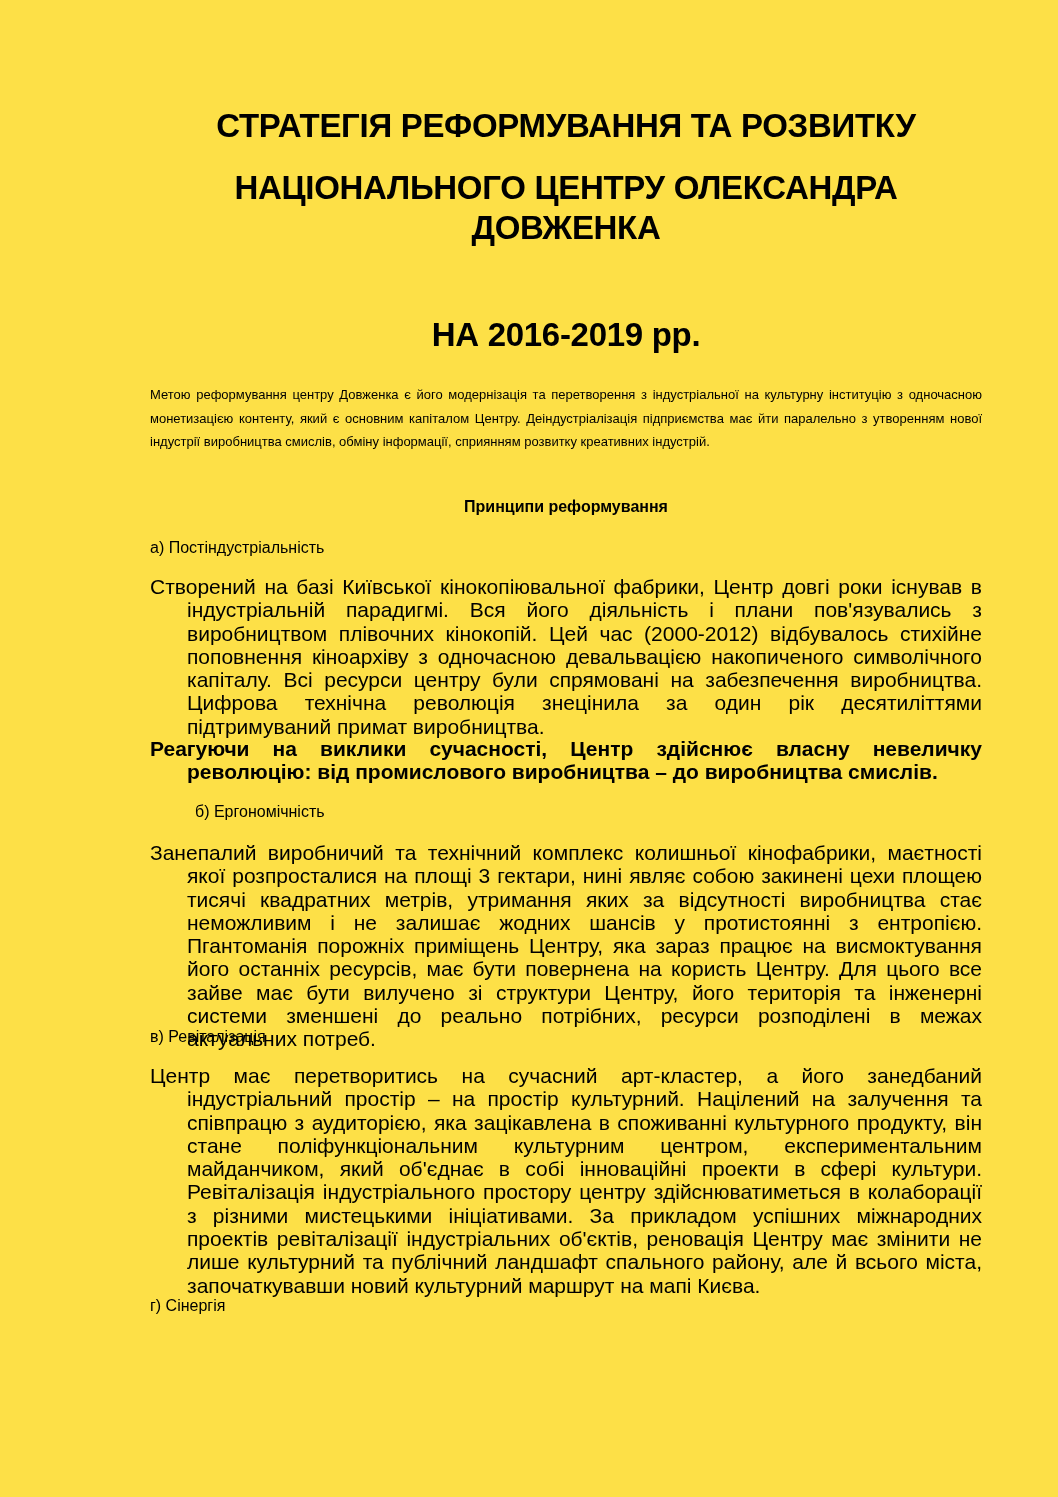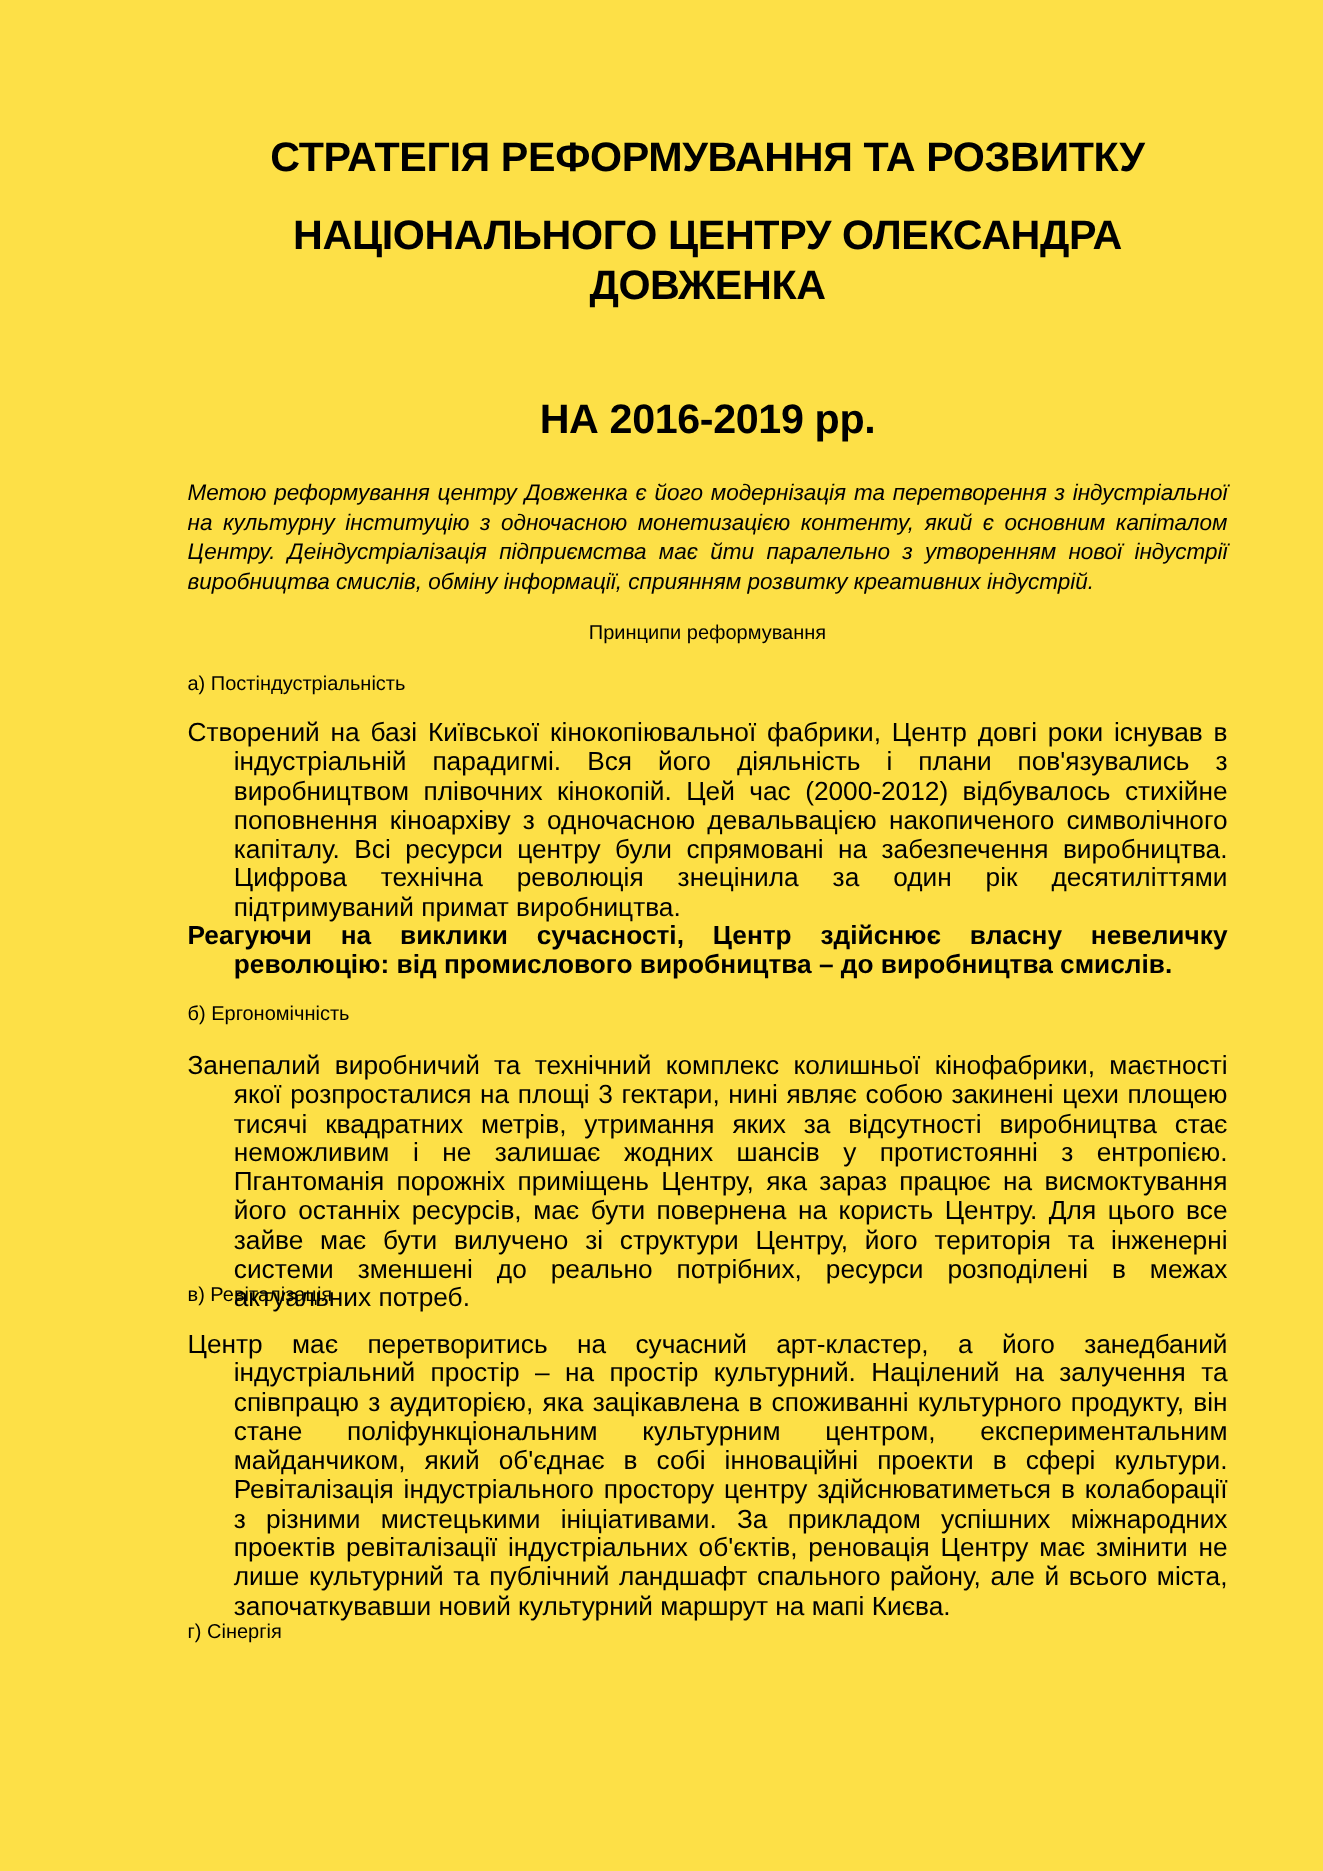--- a/index.html
+++ b/index.html
@@ -39,32 +39,31 @@
     }
     .title-1 { position: absolute; top: 106px; left: 0; width: 832px; }
     .title-2 { position: absolute; top: 168px; left: 0; width: 832px; }
     .title-3 { position: absolute; top: 281px; left: 0; width: 832px; margin-top: 34px; }
 
     .intro {
       position: absolute;
       top: 383px;
       left: 0;
       width: 832px;
-      font-style: italic;
-      font-size: 18px;
+      font-size: 13px;
       line-height: 23.5px;
       text-align: justify;
       margin: 0;
     }
     .section-heading {
       position: absolute;
       left: 0;
       width: 832px;
       text-align: center;
-      font-weight: normal;
+      font-weight: bold;
       font-size: 16px;
       line-height: 22px;
       margin: 0;
     }
     .subheading {
       position: absolute;
       left: 0;
       font-size: 16px;
       line-height: 22px;
       margin: 0;
@@ -93,21 +92,21 @@
     <h1 class="title title-3">НА 2016-2019 рр.</h1>
 
     <p class="intro">Метою реформування центру Довженка є його модернізація та перетворення з індустріальної на культурну інституцію з одночасною монетизацією контенту, який є основним капіталом Центру. Деіндустріалізація підприємства має йти паралельно з утворенням нової індустрії виробництва смислів, обміну інформації, сприянням розвитку креативних індустрій.</p>
 
     <h2 class="section-heading" style="top:496px;">Принципи реформування</h2>
 
     <p class="subheading" style="top:537px;">а) Постіндустріальність</p>
     <p class="para" style="top:575px;">Створений на базі Київської кінокопіювальної фабрики, Центр довгі роки існував в індустріальній парадигмі. Вся його діяльність і плани пов'язувались з виробництвом плівочних кінокопій. Цей час (2000-2012) відбувалось стихійне поповнення кіноархіву з одночасною девальвацією накопиченого символічного капіталу. Всі ресурси центру були спрямовані на забезпечення виробництва. Цифрова технічна революція знецінила за один рік десятиліттями підтримуваний примат виробництва.</p>
     <p class="para" style="top:737px;font-weight:bold;">Реагуючи на виклики сучасності, Центр здійснює власну невеличку революцію: від промислового виробництва – до виробництва смислів.</p>
 
-    <p class="subheading" style="top:801px;">б) Ергономічність</p>
+    <p class="subheading" style="top:801px;margin-left:45px;">б) Ергономічність</p>
     <p class="para" style="top:841px;">Занепалий виробничий та технічний комплекс колишньої кінофабрики, маєтності якої розпросталися на площі 3 гектари, нині являє собою закинені цехи площею тисячі квадратних метрів, утримання яких за відсутності виробництва стає неможливим і не залишає жодних шансів у протистоянні з ентропією. Пгантоманія порожніх приміщень Центру, яка зараз працює на висмоктування його останніх ресурсів, має бути повернена на користь Центру. Для цього все зайве має бути вилучено зі структури Центру, його територія та інженерні системи зменшені до реально потрібних, ресурси розподілені в межах актуальних потреб.</p>
 
     <p class="subheading" style="top:1026px;">в) Ревіталізація</p>
     <p class="para" style="top:1064px;">Центр має перетворитись на сучасний арт-кластер, а його занедбаний індустріальний простір – на простір культурний. Націлений на залучення та співпрацю з аудиторією, яка зацікавлена в споживанні культурного продукту, він стане поліфункціональним культурним центром, експериментальним майданчиком, який об'єднає в собі інноваційні проекти в сфері культури. Ревіталізація індустріального простору центру здійснюватиметься в колаборації з різними мистецькими ініціативами. За прикладом успішних міжнародних проектів ревіталізації індустріальних об'єктів, реновація Центру має змінити не лише культурний та публічний ландшафт спального району, але й всього міста, започаткувавши новий культурний маршрут на мапі Києва.</p>
 
     <p class="subheading" style="top:1295px;">г) Сінергія</p>
 
   </div>
 </div>
 

